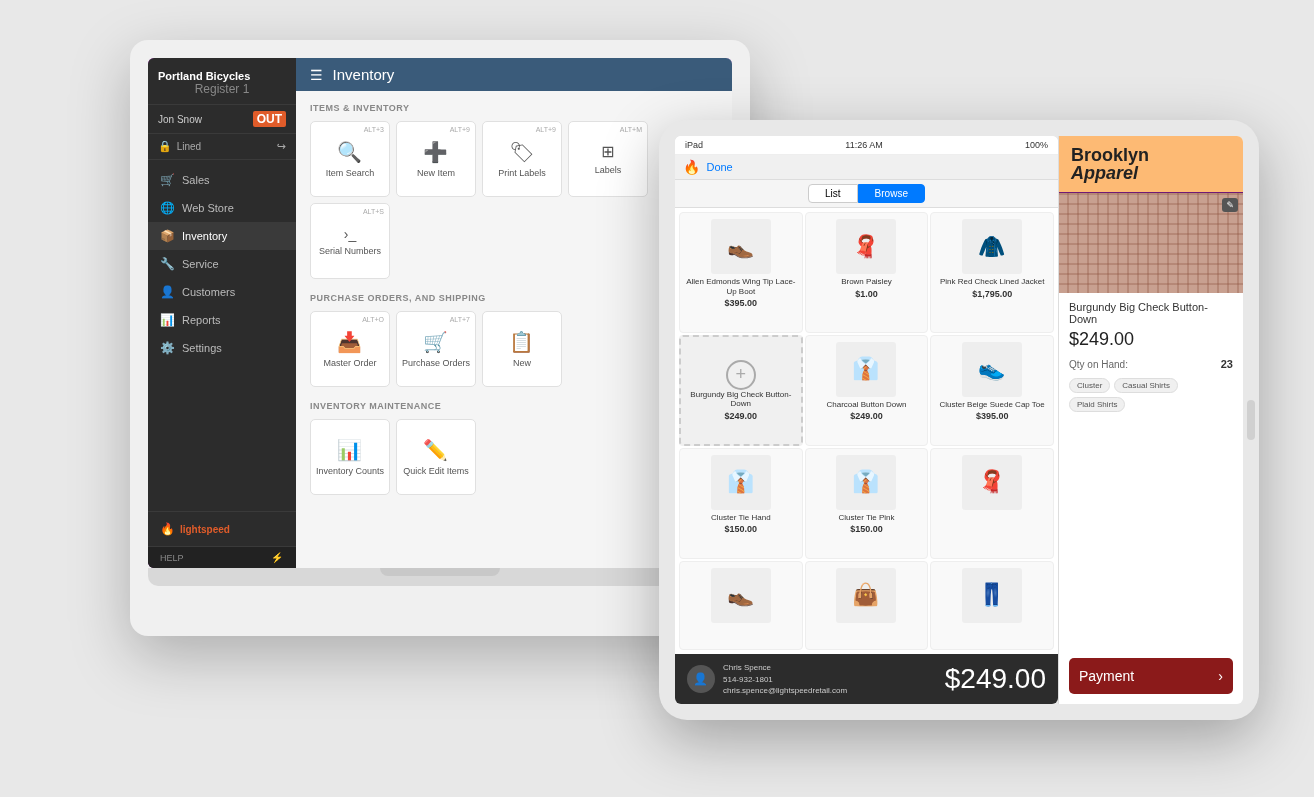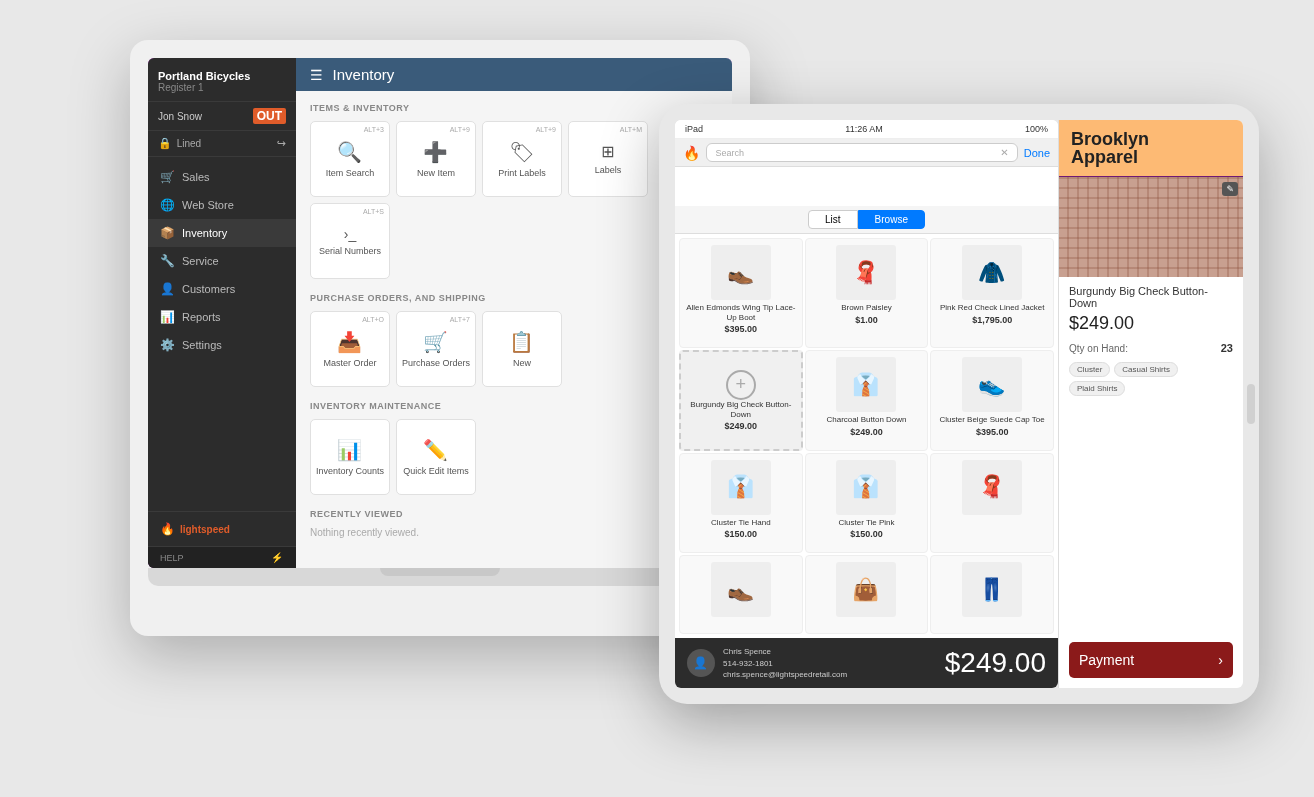--- a/index.html
+++ b/index.html
@@ -66,21 +66,22 @@
       padding: 12px 10px 8px;
       border-bottom: 1px solid #3a3a3a;
     }
     .sidebar-store-name {
       color: #fff;
       font-size: 11px;
       font-weight: 600;
     }
     .sidebar-register {
       color: #888;
-      font-size: 10px;
+      font-size: 12px;
+      text-align: center;
     }
     .sidebar-user {
       display: flex;
       align-items: center;
       justify-content: space-between;
       padding: 6px 10px;
       border-bottom: 1px solid #3a3a3a;
     }
     .sidebar-user-name {
       color: #ccc;
@@ -242,21 +243,21 @@
     .nothing-text {
       color: #aaa;
       font-size: 10px;
       margin-top: 5px;
     }
 
     
     .ipad-container {
       position: absolute;
       right: 55px;
-      top: 104px;
+      top: 120px;
       width: 600px;
       height: 600px;
     }
     .ipad-body {
       background: #e8e8e8;
       border-radius: 28px;
       padding: 16px 16px 16px 16px;
       box-shadow: 0 20px 60px rgba(0,0,0,0.3);
       display: flex;
       height: 600px;
@@ -307,21 +308,20 @@
       font-size: 11px;
       cursor: pointer;
       font-weight: 500;
     }
     .list-browse-tabs {
       display: flex;
       justify-content: center;
       padding: 4px;
       background: #f5f5f5;
       border-bottom: 1px solid #ddd;
-      margin-top: 39px;
     }
     .tab-btn {
       padding: 3px 16px;
       font-size: 10px;
       border: 1px solid #ccc;
       background: #fff;
       cursor: pointer;
     }
     .tab-btn.active {
       background: #007aff;
@@ -681,47 +681,39 @@
             <div class="icon-card">
               <span class="card-icon">📊</span>
               <span class="card-label">Inventory Counts</span>
             </div>
             <div class="icon-card">
               <span class="card-icon">✏️</span>
               <span class="card-label">Quick Edit Items</span>
             </div>
           </div>
 
-          <div class="recently-viewed">
-            <div class="section-label">RECENTLY VIEWED</div>
-            <div class="nothing-text">Nothing recently viewed.</div>
-          </div>
         </div>
       </div>
     </div>
     <div class="laptop-base"></div>
   </div>
 </div>
 
 <div class="ipad-container">
   <div class="ipad-body">
     <div class="ipad-screen">
 
       <div class="ipad-status-bar">
         <span>iPad</span>
         <span>11:26 AM</span>
         <span>100%</span>
       </div>
 
       <div class="ipad-search-bar">
         <span class="flame-icon">🔥</span>
-        <div class="search-box">
-          <span style="color:#aaa;font-size:9px;">Search</span>
-          <span style="color:#aaa;font-size:10px;">✕</span>
-        </div>
         <span class="done-btn">Done</span>
       </div>
 
       <div class="list-browse-tabs">
         <button class="tab-btn">List</button>
         <button class="tab-btn active">Browse</button>
       </div>
 
       <div class="product-grid">
         <div class="product-cell">
@@ -788,21 +780,21 @@
           </div>
         </div>
         <div class="total-price">$249.00</div>
       </div>
     </div>
 
     <div class="product-detail">
       <div class="brand-header">
         <div class="brand-name">
           <span>Brooklyn</span><br>
-          <span style="">Apparel</span>
+          <span style="font-style:italic;">Apparel</span>
         </div>
       </div>
       <div class="detail-img">
         <div class="plaid-pattern"></div>
         <span class="edit-btn">✎</span>
       </div>
       <div class="detail-body">
         <div class="detail-product-name">Burgundy Big Check Button-Down</div>
         <div class="detail-price">$249.00</div>
         <div class="qty-row">

